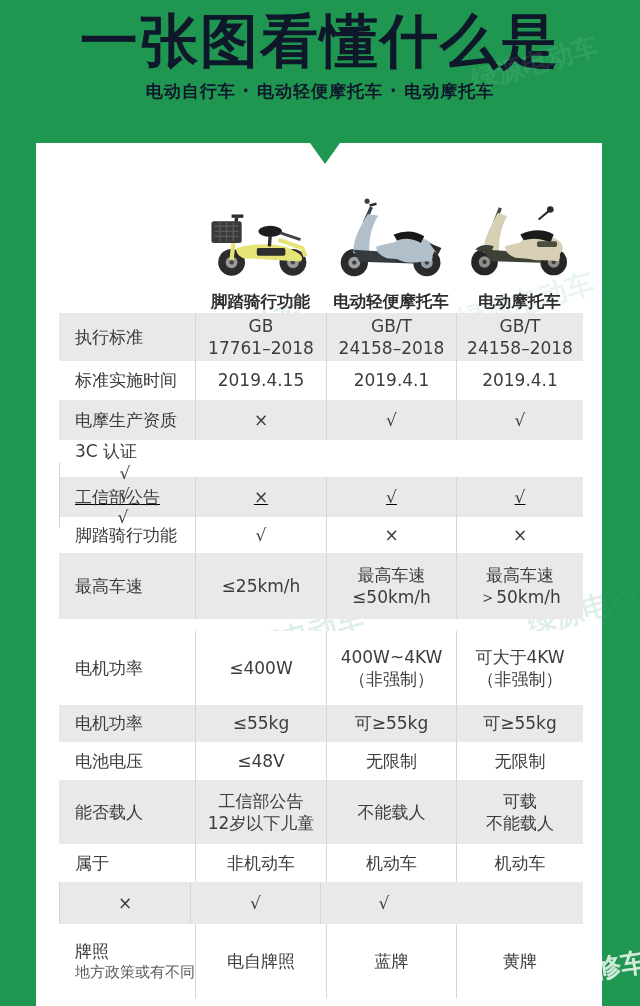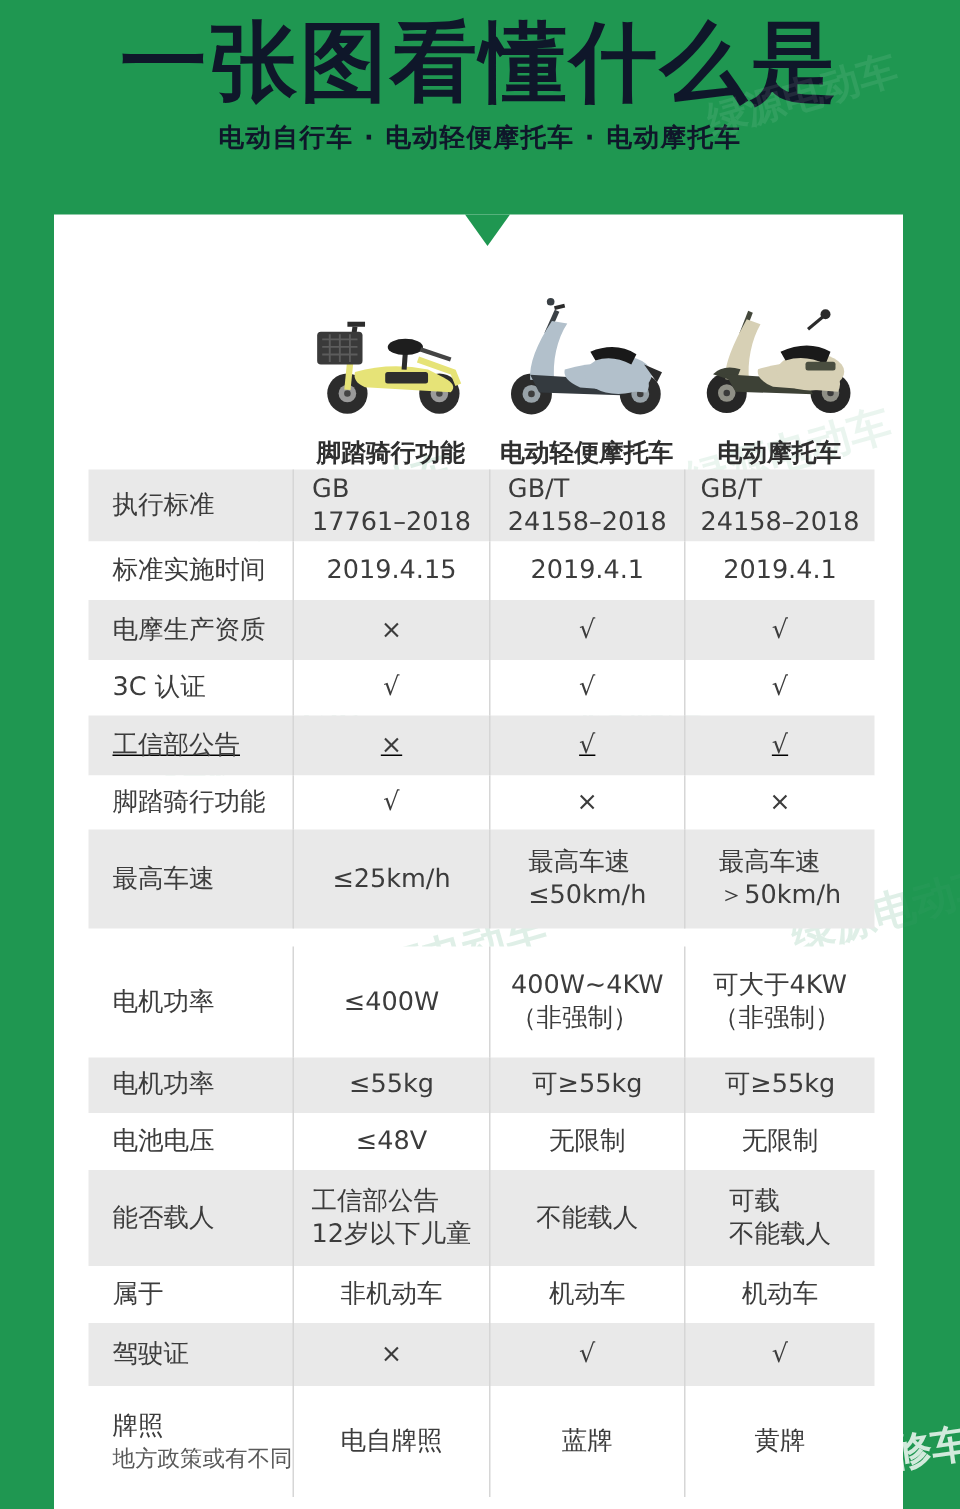--- a/index.html
+++ b/index.html
@@ -40,34 +40,34 @@
   .vl-1{left:152px;width:145px;}
   .vl-2{left:284px;width:142px;}
   .vl-3{left:414px;width:139px;}
   
   .table{position:absolute;left:23px;top:170px;width:524px;}
   .trow{display:flex;width:524px;background:#ffffff;}
   .trow.alt{background:#e9e9e9;}
   .trow:nth-child(1){height:48px;}
   .trow:nth-child(2){height:39px;}
   .trow:nth-child(3){height:40px;}
-  .trow:nth-child(4){height:37px;}
+  .trow:nth-child(4){height:37px;flex-direction:column;}
   .trow:nth-child(5){height:40px;text-decoration:underline;}
   .trow:nth-child(6){height:36px;}
   .trow:nth-child(7){height:66px;}
   .trow:nth-child(8){height:74px;margin-top:12px;}
   .trow:nth-child(9){height:37px;}
   .trow:nth-child(10){height:38px;}
   .trow:nth-child(11){height:64px;}
   .trow:nth-child(12){height:38px;}
   .trow:nth-child(13){height:42px;}
   .trow:nth-child(14){height:74px;}
   .cell{
     display:flex;align-items:center;justify-content:center;
-    font-size:17px;color:#3c3c3c;white-space:pre-line;line-height:1.3;
+    font-size:17px;color:#3c3c3c;text-align:center;white-space:pre-line;line-height:1.3;
   }
   .c0{width:136px;justify-content:flex-start;text-align:left;padding-left:16px;
       flex-direction:column;align-items:flex-start;justify-content:center;}
   .c1{width:131px;border-left:1px solid #d6d6d6;}
   .c2{width:130px;border-left:1px solid #d6d6d6;}
   .c3{width:127px;border-left:1px solid #d6d6d6;}
   .rowlabel{font-size:17px;color:#3c3c3c;}
   .sublabel{font-size:15px;color:#5a5a5a;margin-top:1px;white-space:nowrap;}
   
   .wm{
@@ -265,21 +265,20 @@
       </div>
 
       <div class="trow">
         <div class="cell c0"><span class="rowlabel">属于</span></div>
         <div class="cell c1">非机动车</div>
         <div class="cell c2">机动车</div>
         <div class="cell c3">机动车</div>
       </div>
 
       <div class="trow alt">
-        <div class="cell c0"><span class="rowlabel">驾驶证</span></div>
         <div class="cell c1">×</div>
         <div class="cell c2">√</div>
         <div class="cell c3">√</div>
       </div>
 
       <div class="trow">
         <div class="cell c0">
           <span class="rowlabel">牌照</span>
           <span class="sublabel">地方政策或有不同</span>
         </div>

